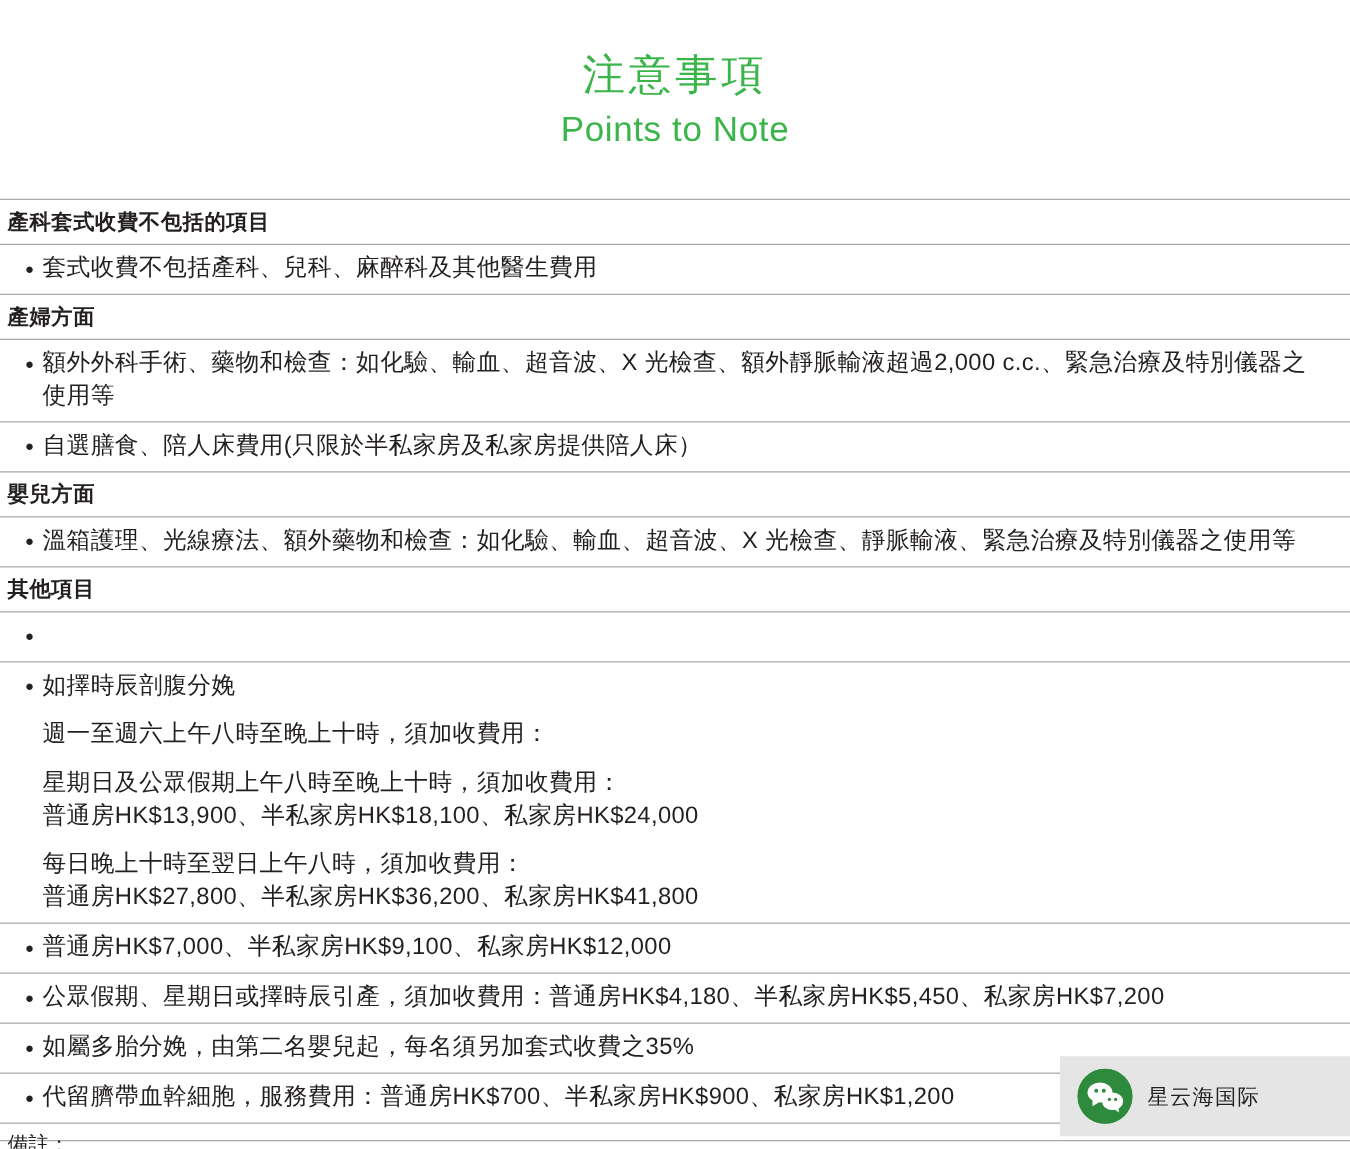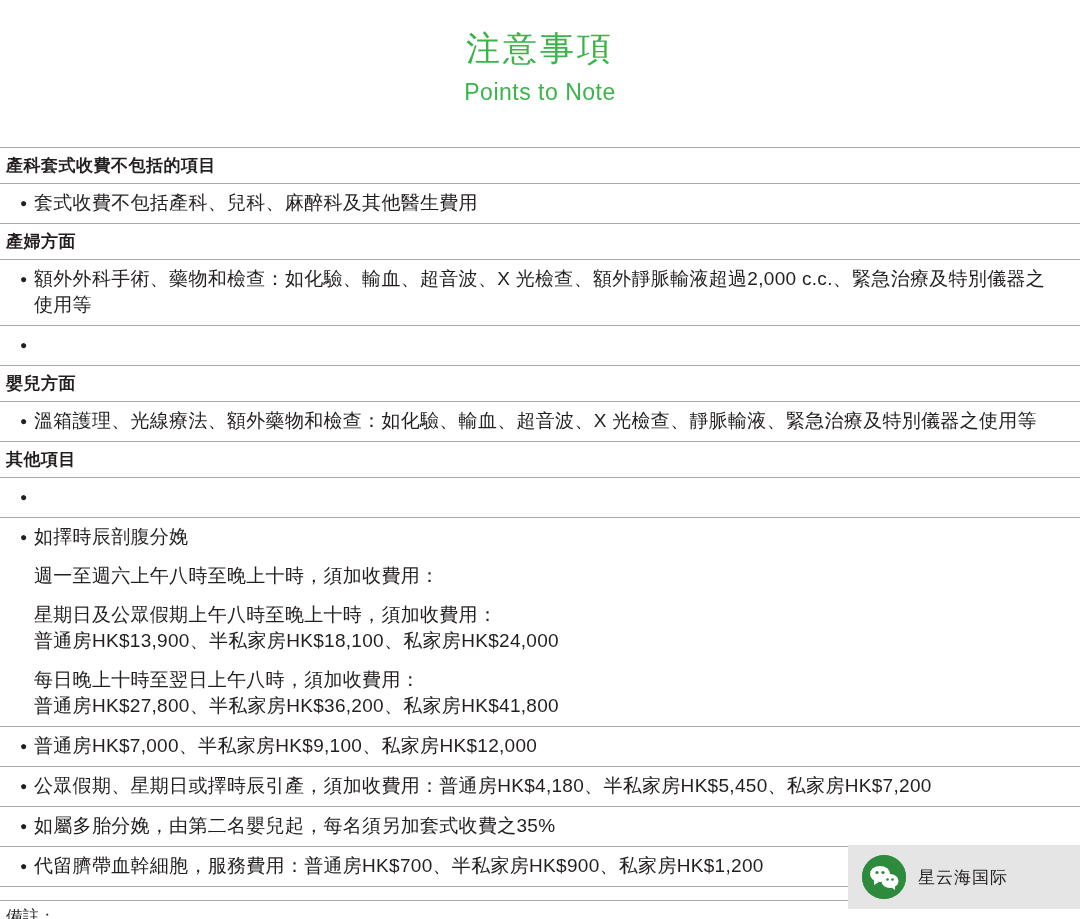--- a/index.html
+++ b/index.html
@@ -19,34 +19,34 @@
   .page {
     width: 1080px;
     height: 919px;
     position: relative;
     box-sizing: border-box;
   }
 
   
   .title-block {
     text-align: center;
-    padding-top: 26px;
+    padding-top: 38px;
     padding-bottom: 10px;
   }
   .title-zh {
     color: #3bb54a;
     font-size: 34px;
     line-height: 44px;
     letter-spacing: 3px;
     font-weight: normal;
     margin: 0;
   }
   .title-en {
     color: #3bb54a;
-    font-size: 23px;
+    font-size: 28px;
     line-height: 44px;
     font-weight: normal;
     margin: 0;
     letter-spacing: 0.5px;
   }
 
   
   .content {
     margin-top: 23px;
     border-top: 1px solid #a7a9ac;
@@ -167,20 +167,21 @@
     </div>
     <div class="row">
       <div class="bullet-row">
         <div class="bullet">●</div>
         <div class="bullet-text">額外外科手術、藥物和檢查：如化驗、輸血、超音波、X 光檢查、額外靜脈輸液超過2,000 c.c.、緊急治療及特別儀器之使用等</div>
       </div>
     </div>
     <div class="row">
       <div class="bullet-row">
         <div class="bullet">●</div>
+        <div class="bullet-text">自選膳食、陪人床費用(只限於半私家房及私家房提供陪人床）</div>
       </div>
     </div>
 
     <div class="row">
       <div class="section-head">嬰兒方面</div>
     </div>
     <div class="row">
       <div class="bullet-row">
         <div class="bullet">●</div>
         <div class="bullet-text">溫箱護理、光線療法、額外藥物和檢查：如化驗、輸血、超音波、X 光檢查、靜脈輸液、緊急治療及特別儀器之使用等</div>

